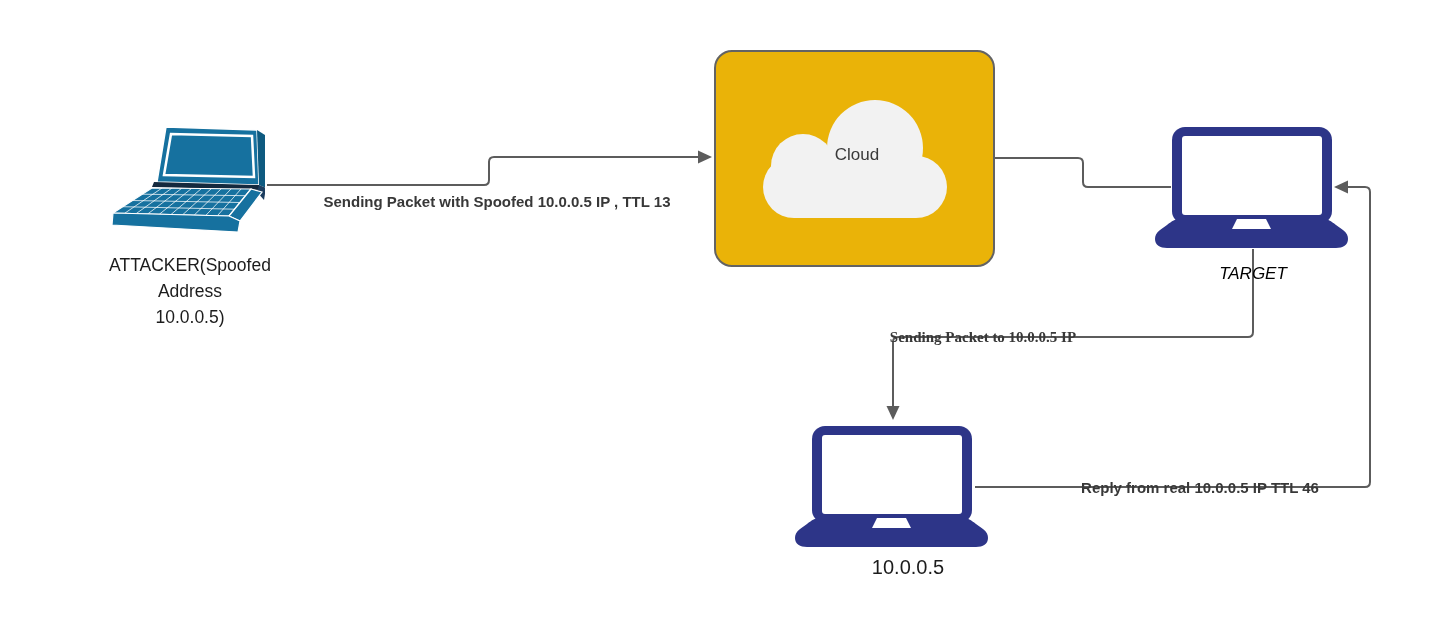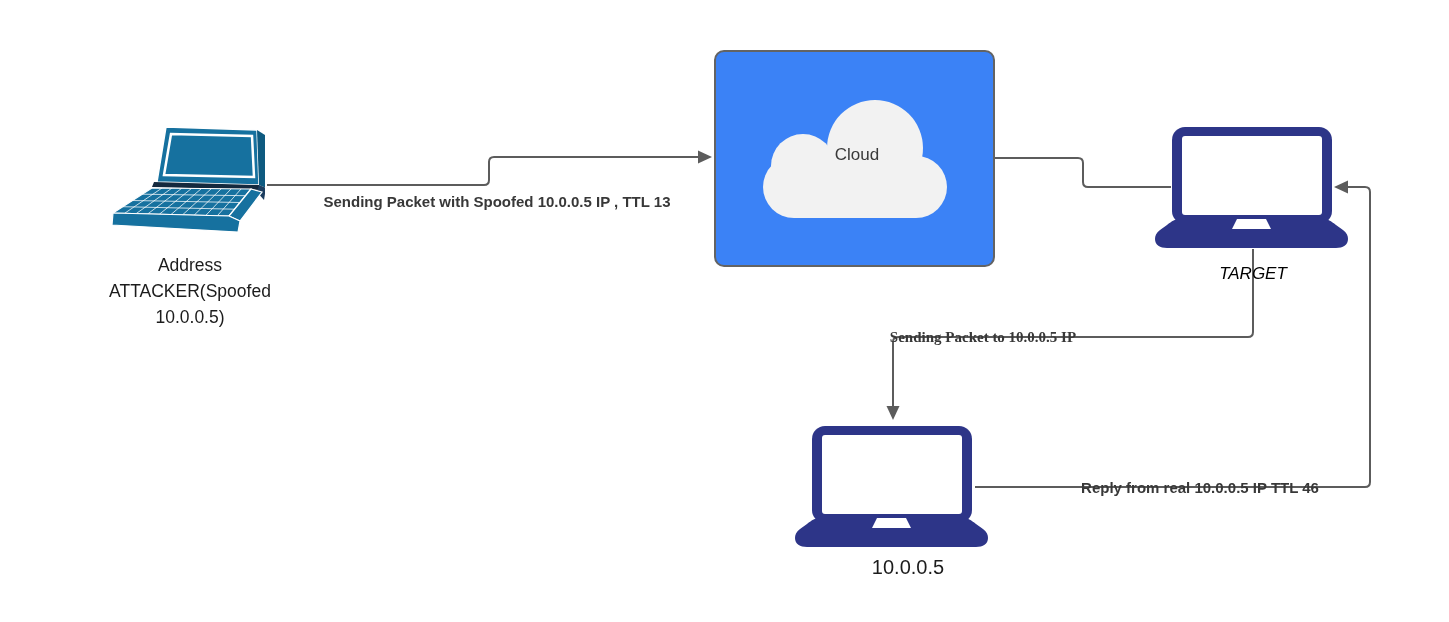--- a/index.html
+++ b/index.html
@@ -14,22 +14,22 @@
   .edges-layer { position:absolute; left:0; top:0; z-index:1; }
   .edge { fill:none; stroke:var(--connector,#5c5c5c); stroke-width:2; }
   .arrowhead { fill:var(--connector,#5c5c5c); stroke:none; }
 
   
   .node-icon { position:absolute; z-index:2; }
 
   
   .cloud-box {
     position:absolute; left:714px; top:50px; width:281px; height:217px;
-    background:#3b82f6; border:2.5px solid var(--cloud-border,#636363);
-    border-radius:10px; box-sizing:border-box; z-index:2;
+    background:#eab308; border:2.5px solid var(--cloud-border,#636363);
+    border-radius:18px; box-sizing:border-box; z-index:2;
   }
   .cloud-shape { position:absolute; left:39px; top:48px; }
   .cloud-label {
     position:absolute; left:141px; top:103px; transform:translate(-50%,-50%);
     font-size:17px; color:#3a3a3a; white-space:nowrap;
   }
 
   
   .edge-label {
     position:absolute; transform:translate(-50%,-50%);
@@ -125,20 +125,20 @@
     <rect x="27" y="9" width="140" height="79" rx="3" fill="#fff"></rect>
     <path d="M26,92 L167,92 C173,92 176,94 181,98 L188,103 C192,106 193,109 193,112 C193,118 188,121 181,121 L12,121 C5,121 0,118 0,112 C0,109 1,106 5,103 L12,98 C17,94 20,92 26,92 Z" fill="var(--laptop-navy,#2d3588)"></path>
     <polygon points="82,92 111,92 116,102 77,102" fill="#fff"></polygon>
   </svg>
 
   <div class="edge-label" id="edge-label-1">Sending Packet with Spoofed 10.0.0.5 IP , TTL 13</div>
   <div class="edge-label" id="edge-label-2">Sending Packet to 10.0.0.5 IP</div>
   <div class="edge-label" id="edge-label-3">Reply from real 10.0.0.5 IP TTL 46</div>
 
   <div class="node-label" id="attacker-label">
+    <div>ATTACKER(Spoofed</div>
     <div>Address</div>
-    <div>ATTACKER(Spoofed</div>
     <div>10.0.0.5)</div>
   </div>
   <div class="node-label" id="target-label">TARGET</div>
   <div class="node-label" id="real-host-label">10.0.0.5</div>
 
 </div>
 
 </body></html>

